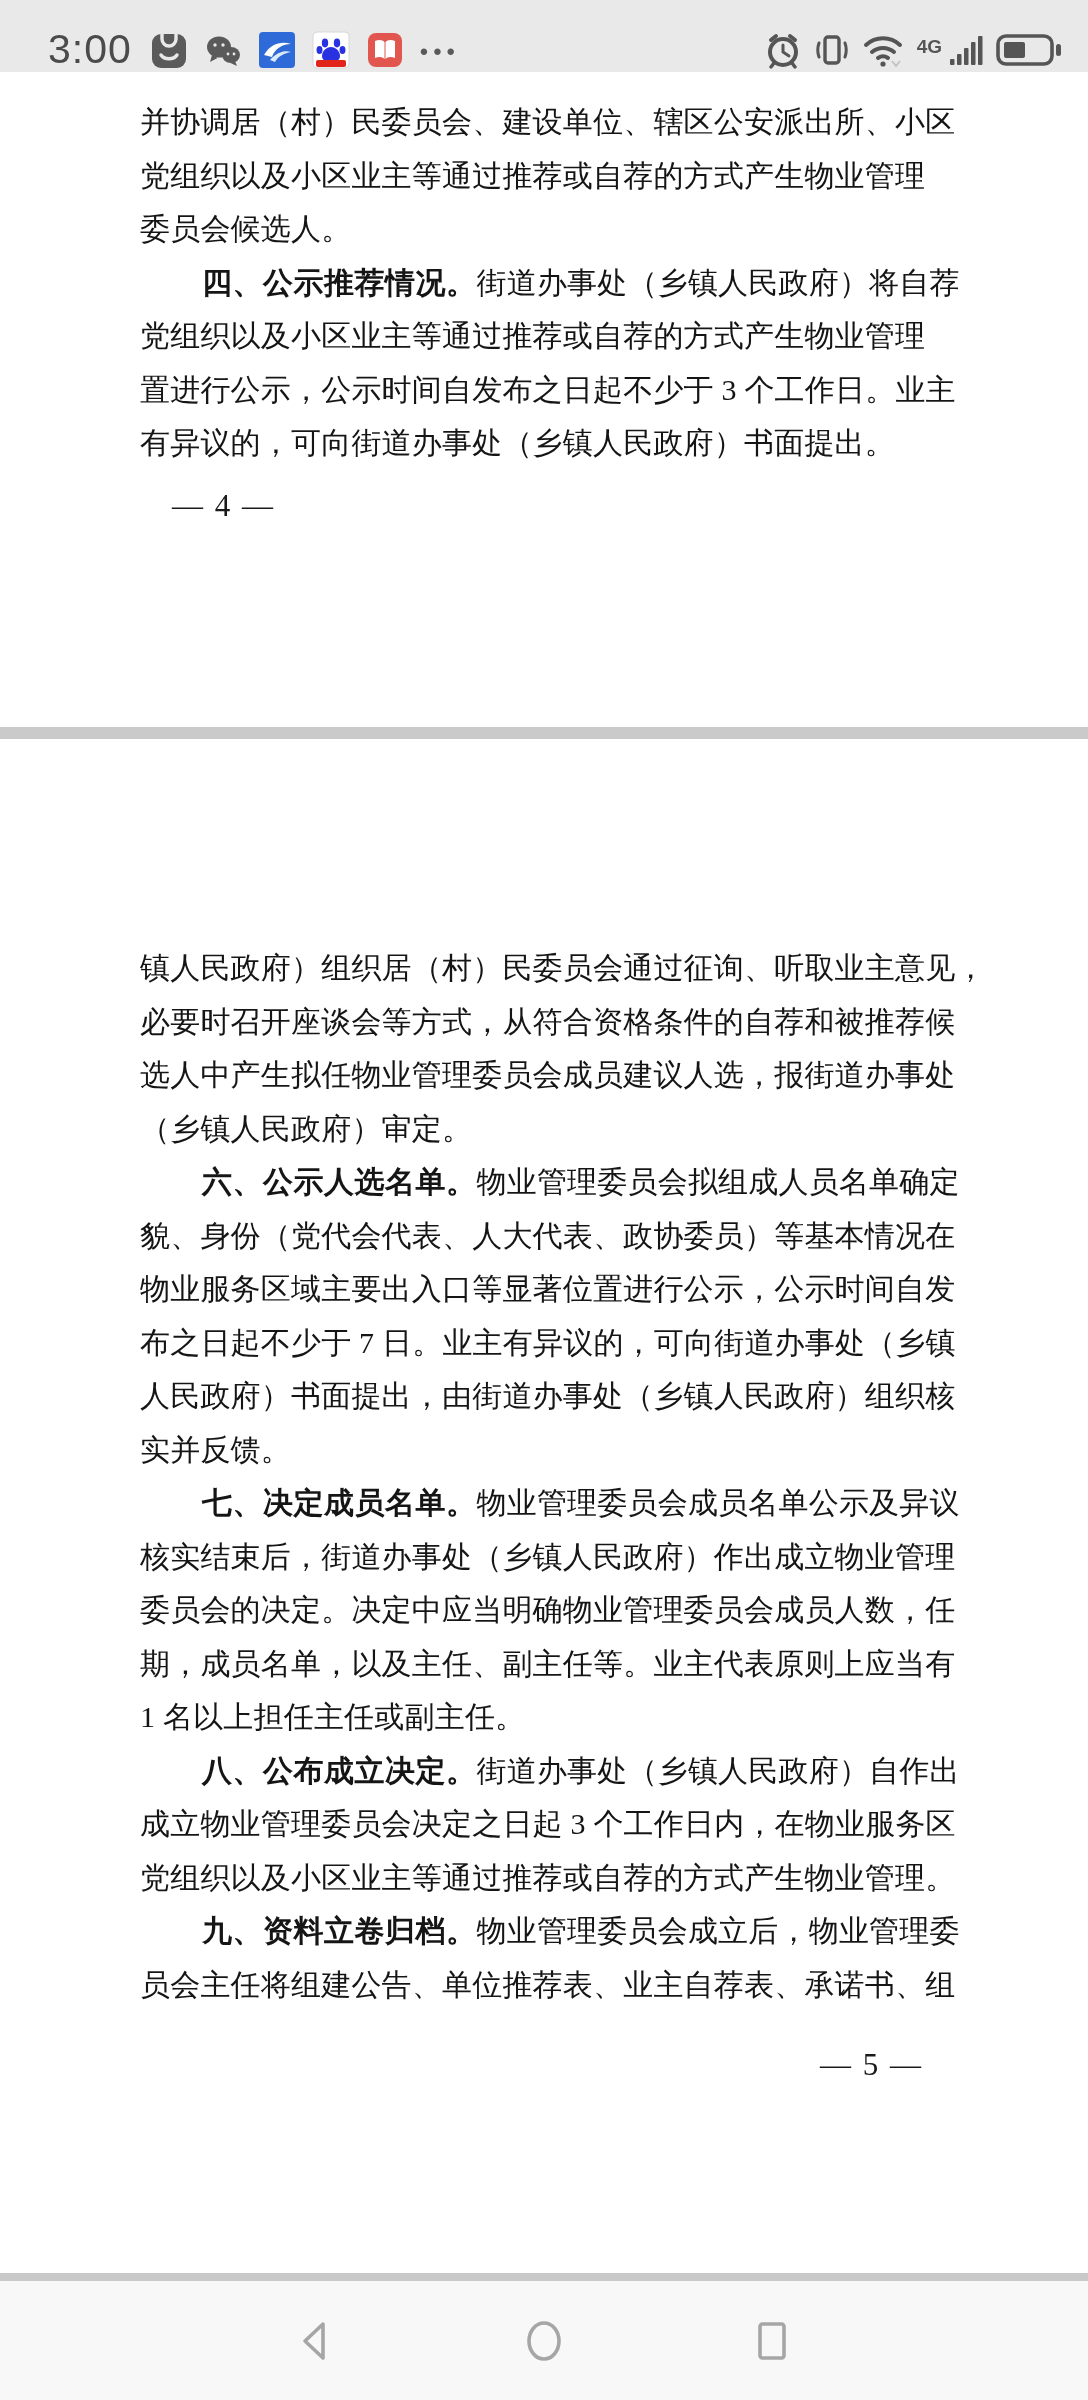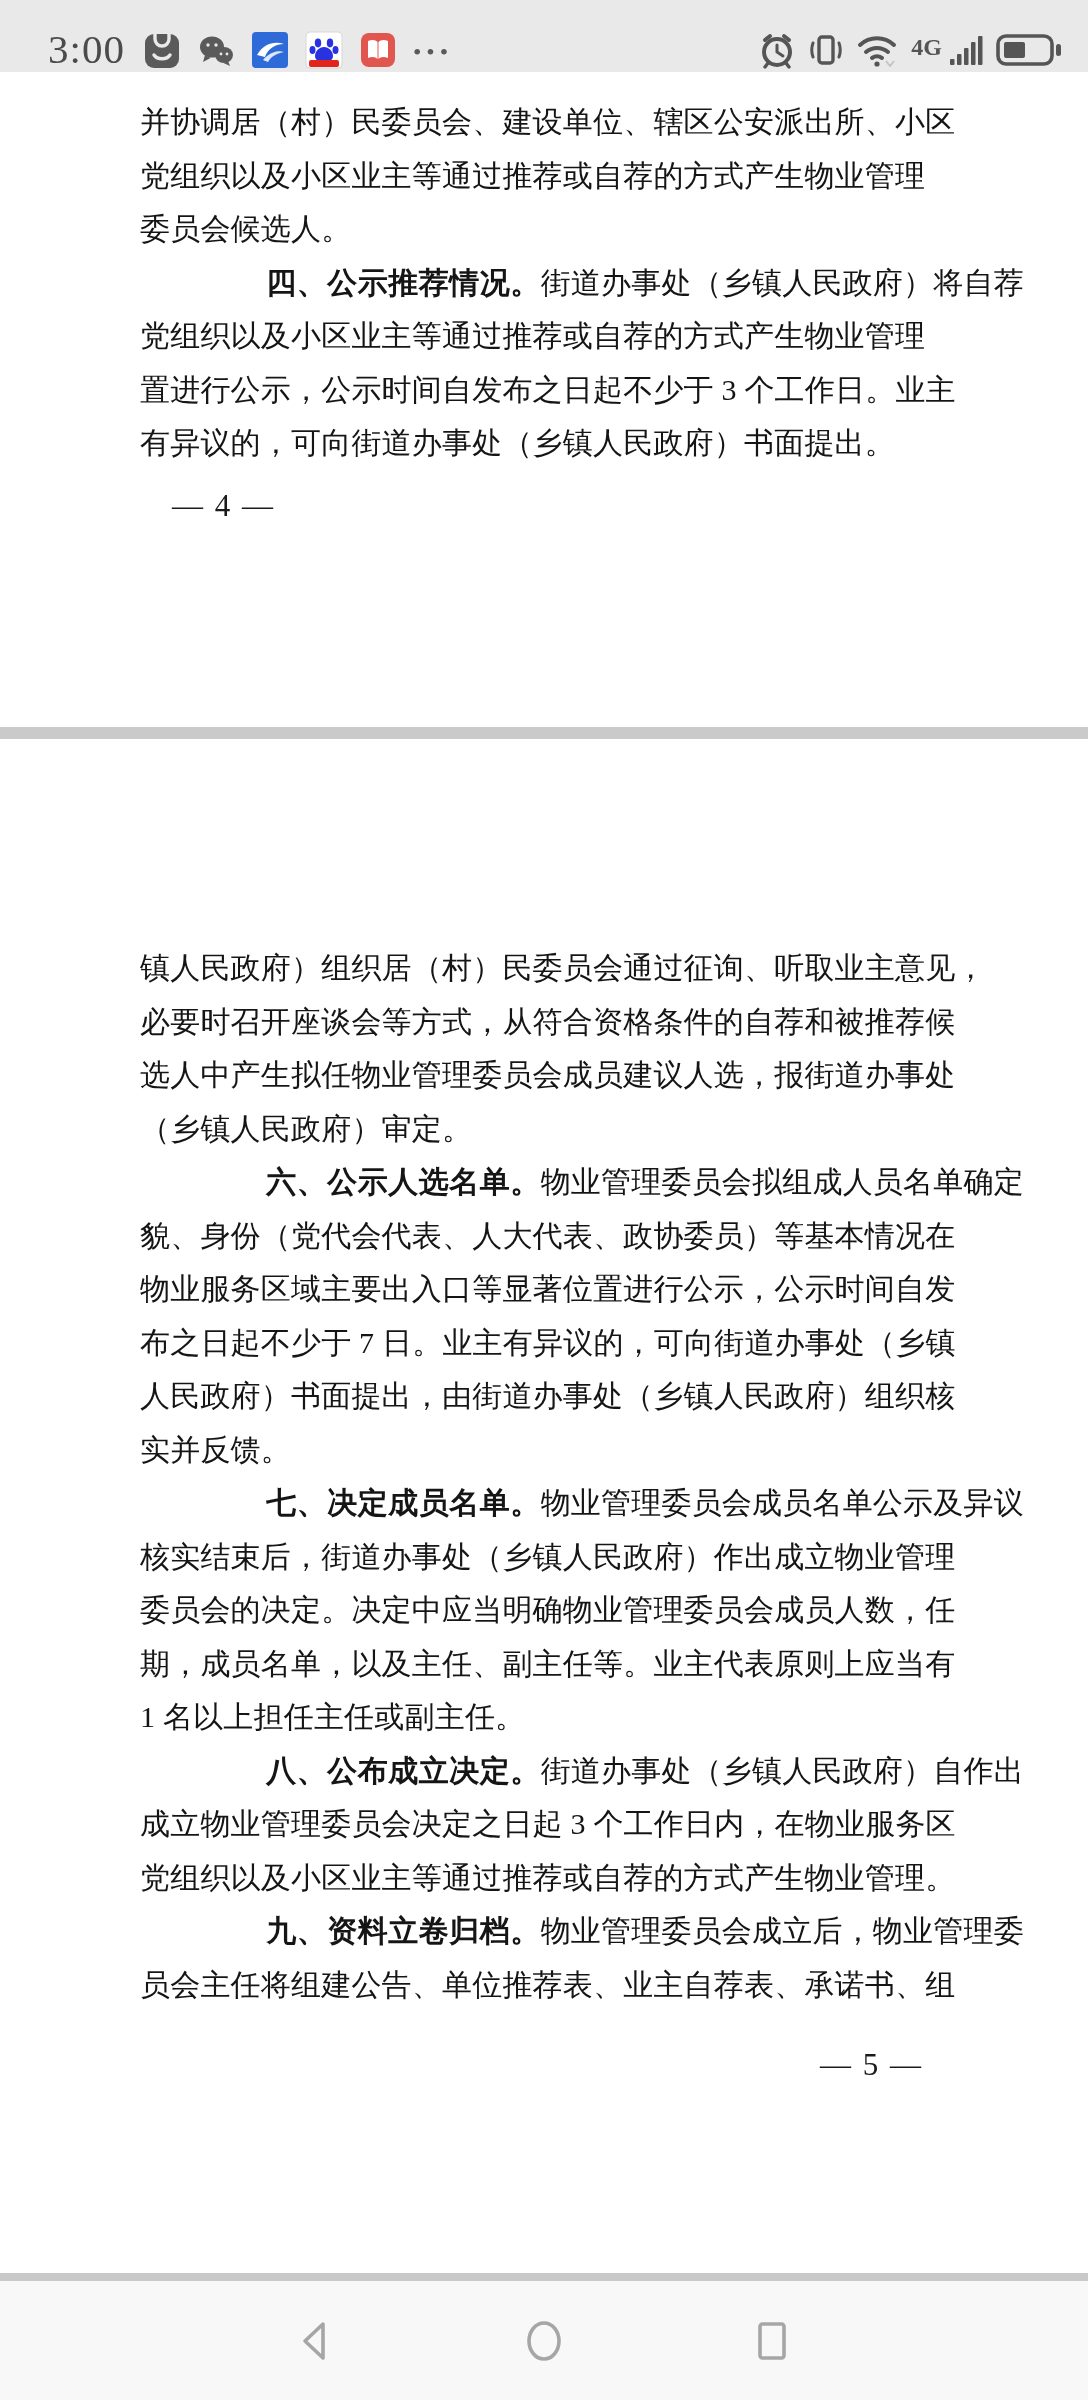--- a/index.html
+++ b/index.html
@@ -8,45 +8,45 @@
     position:relative; width:1088px; height:2400px; overflow:hidden;
     background:#ffffff;
     font-family:"Liberation Serif","DejaVu Serif",serif;
   }
 
   
   .status-bar {
     position:absolute; top:0; left:0; width:1088px; height:72px;
     background:#e9e9e9; color:#4d4d4d;
     display:flex; align-items:flex-end; padding:0 26px 3px 48px;
-    font-family:Liberation Serif, serif;
+    font-family:Liberation Sans, sans-serif;
   }
   .sb-time { font-size:41px; line-height:40px; letter-spacing:1px; margin-right:18px; color:#4b4b4b; }
   .sb-left { display:flex; align-items:flex-end; gap:16px; }
   .sb-left .tile { width:38px; height:38px; display:block; }
   .sb-dots { font-size:24px; line-height:34px; letter-spacing:5px; color:#5a5a5a; }
   .sb-right { margin-left:auto; display:flex; align-items:flex-end; gap:13px; }
   .sb-right svg { display:block; }
-  .net-label { font-size:24px; font-weight:bold; color:#555; line-height:16px; position:relative; top:-14px; margin-right:-6px; }
+  .net-label { font-size:19px; font-weight:bold; color:#555; line-height:16px; position:relative; top:-14px; margin-right:-6px; }
 
   
   .page { position:absolute; left:0; width:1088px; background:#ffffff; }
   .page4 { top:72px; height:655px; }
   .page5 { top:739px; height:1534px; }
   .page-gap { position:absolute; left:0; width:1088px; top:727px; height:12px; background:#cacaca; }
 
   .textblock { padding-left:140px; }
   .page4 .textblock { padding-top:23px; }
   .page5 .textblock { padding-top:202px; }
 
   .line {
     height:53.5px; line-height:53.5px; font-size:30px; color:#151515;
     white-space:nowrap; letter-spacing:0.2px;
   }
-  .line.indent { padding-left:62px;text-align:center; }
+  .line.indent { padding-left:62px; }
   .seg-b { font-weight:bold; font-family:"Liberation Sans","DejaVu Sans",sans-serif; letter-spacing:0.5px; }
 
   .page-footer { font-size:31px; color:#1a1a1a; letter-spacing:2px; }
   .f4 { margin:18px 0 0 172px; }
   .f5 { margin-top:36px; text-align:right; padding-right:165px; }
 
   
   .nav-divider { position:absolute; left:0; width:1088px; top:2273px; height:8px; background:#c9c9c9; }
   .nav-bar {
     position:absolute; left:0; width:1088px; top:2281px; height:119px;

